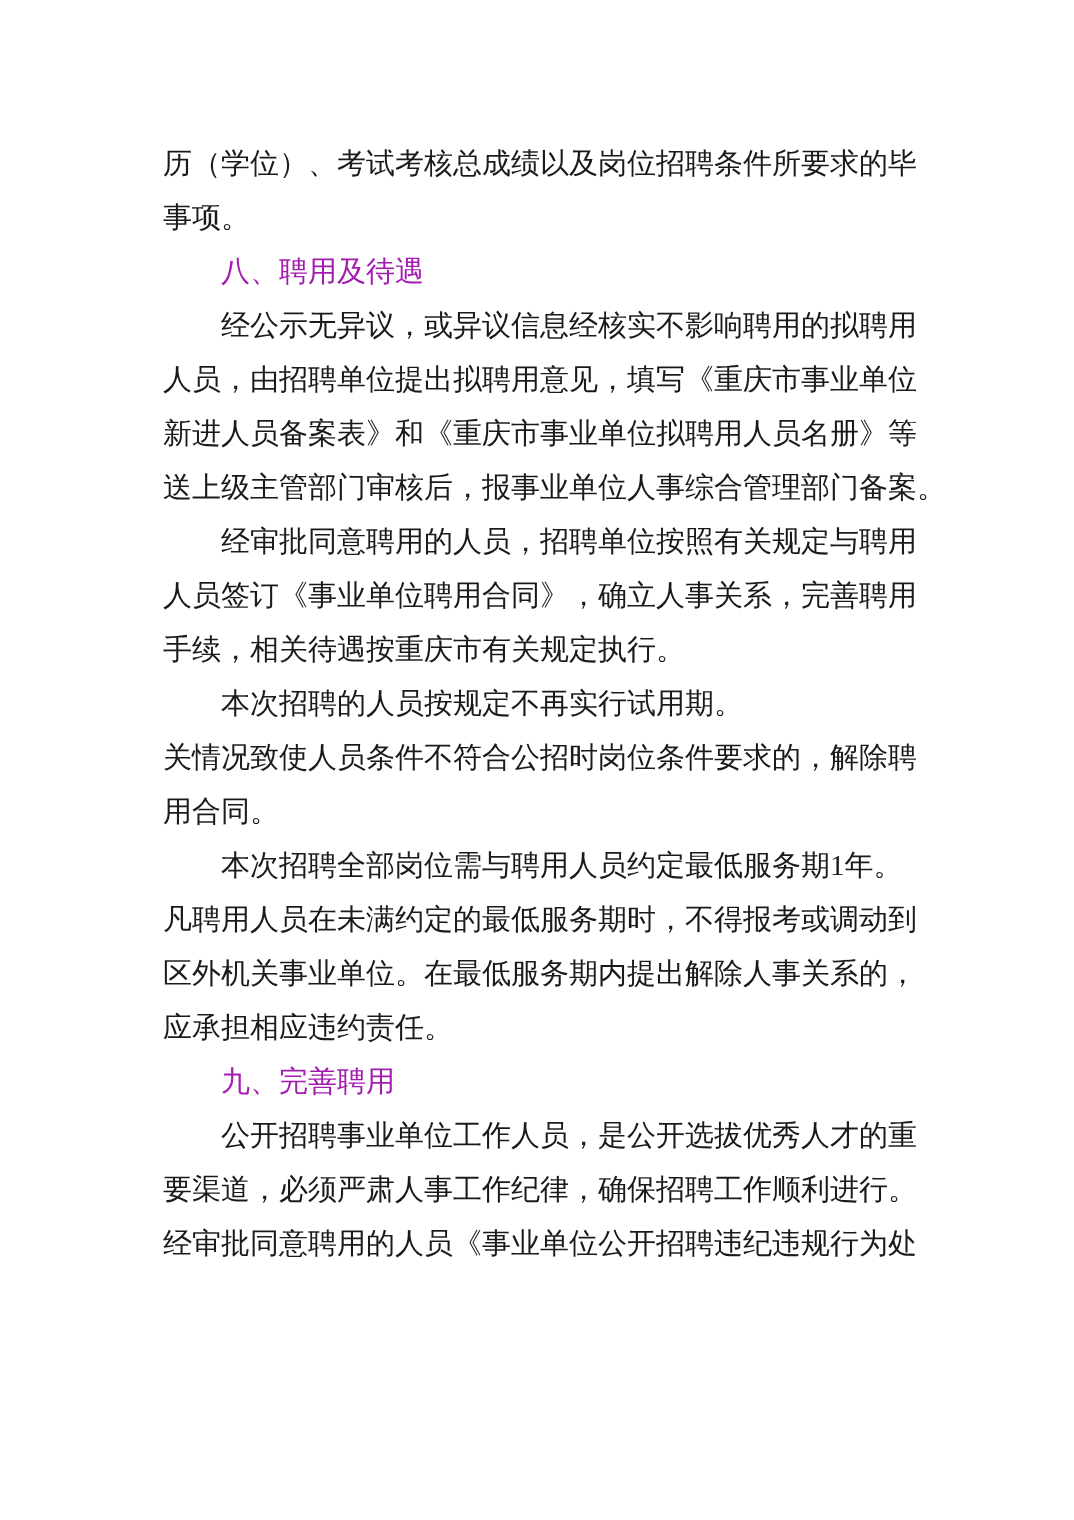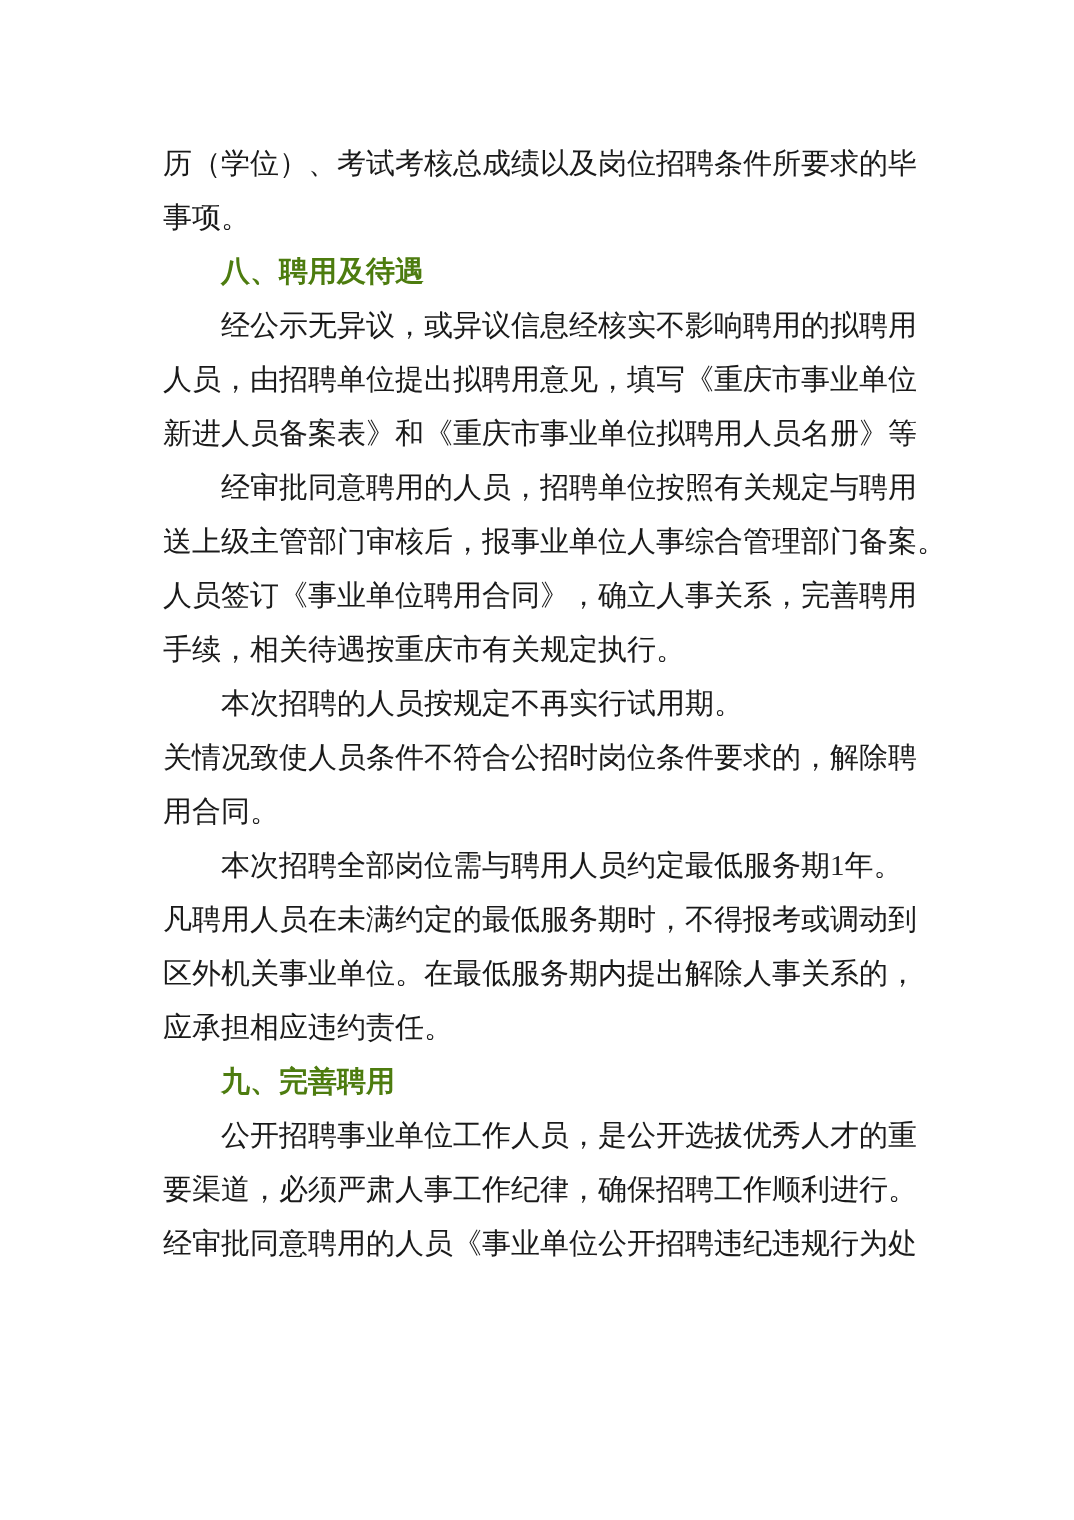--- a/index.html
+++ b/index.html
@@ -32,37 +32,37 @@
     font-size: 29px;
     letter-spacing: 0;
     white-space: nowrap;
     font-weight: 400;
   }
   .line.indent {
     padding-left: 58px;
   }
   .line.heading {
     font-family: "Liberation Sans", sans-serif;
-    font-weight: 700;
-    color: #4d7c0f;
+    font-weight: 400;
+    color: #a21caf;
   }
 </style>
 </head>
 <body style="background: rgb(255, 255, 255);">
 
 <div class="page">
   <div class="text-body" style="color: rgb(26, 26, 26);">
       <div class="line">历（学位）、考试考核总成绩以及岗位招聘条件所要求的毕</div>
       <div class="line">事项。</div>
       <div class="line heading indent">八、聘用及待遇</div>
       <div class="line indent">经公示无异议，或异议信息经核实不影响聘用的拟聘用</div>
       <div class="line">人员，由招聘单位提出拟聘用意见，填写《重庆市事业单位</div>
       <div class="line">新进人员备案表》和《重庆市事业单位拟聘用人员名册》等</div>
+      <div class="line">送上级主管部门审核后，报事业单位人事综合管理部门备案。</div>
       <div class="line indent">经审批同意聘用的人员，招聘单位按照有关规定与聘用</div>
-      <div class="line">送上级主管部门审核后，报事业单位人事综合管理部门备案。</div>
       <div class="line">人员签订《事业单位聘用合同》，确立人事关系，完善聘用</div>
       <div class="line">手续，相关待遇按重庆市有关规定执行。</div>
       <div class="line indent">本次招聘的人员按规定不再实行试用期。</div>
       <div class="line">关情况致使人员条件不符合公招时岗位条件要求的，解除聘</div>
       <div class="line">用合同。</div>
       <div class="line indent">本次招聘全部岗位需与聘用人员约定最低服务期1年。</div>
       <div class="line">凡聘用人员在未满约定的最低服务期时，不得报考或调动到</div>
       <div class="line">区外机关事业单位。在最低服务期内提出解除人事关系的，</div>
       <div class="line">应承担相应违约责任。</div>
       <div class="line heading indent">九、完善聘用</div>

